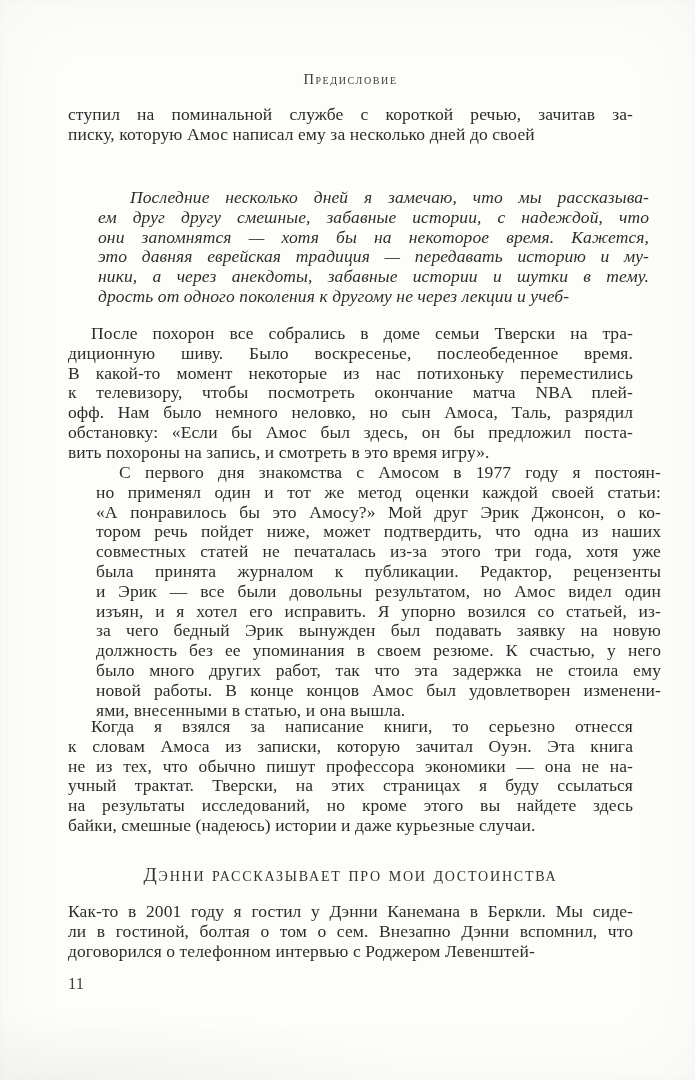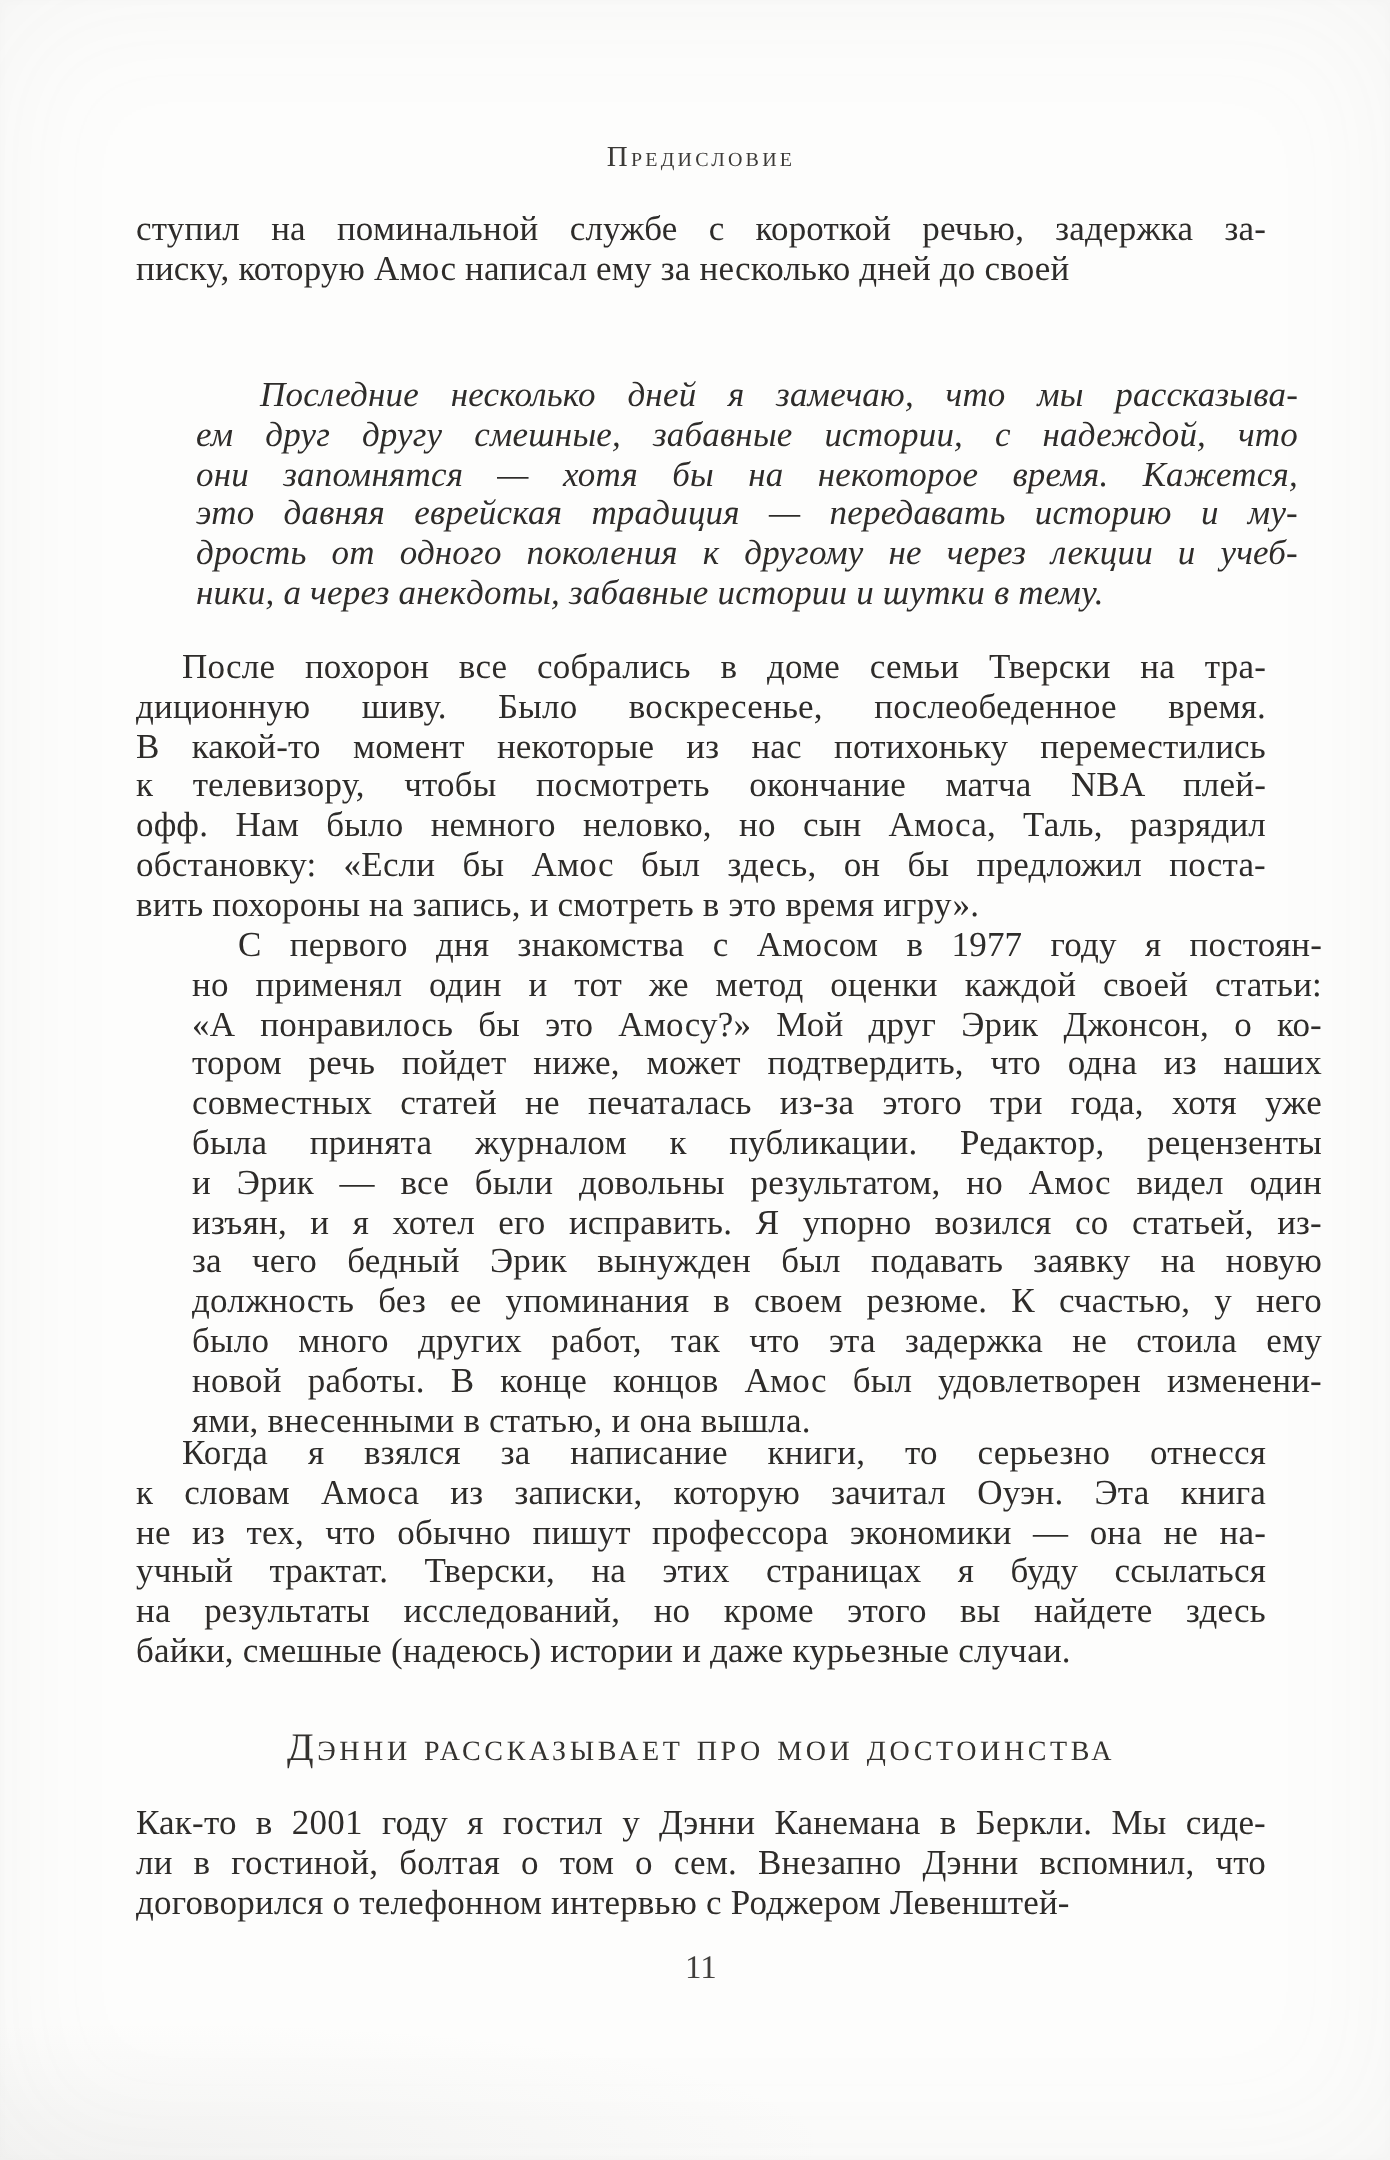--- a/index.html
+++ b/index.html
@@ -68,45 +68,44 @@
     font-size: 19.5px;
     line-height: 27px;
     font-variant: small-caps;
     letter-spacing: 1.8px;
     color: #34322f;
   }
   .p-berkeley  { top: 902px; }
   .page-number {
     position: absolute;
     top: 974px; left: 68px; width: 565px;
-    text-align: center;
     font-size: 16.5px;
     line-height: 20px;
     color: #413f3c;
   }
 </style>
 </head>
 <body>
 
 <div class="page">
 
   <div class="running-header">Предисловие</div>
 
   <div class="para p-opening">
-      <div class="line">ступил на поминальной службе с короткой речью, задержка за-</div>
+      <div class="line">ступил на поминальной службе с короткой речью, зачитав за-</div>
       <div class="line">писку, которую Амос написал ему за несколько дней до своей</div>
     </div>
 
   <div class="para quote p-quote">
       <div class="line">Последние несколько дней я замечаю, что мы рассказыва-</div>
       <div class="line">ем друг другу смешные, забавные истории, с надеждой, что</div>
       <div class="line">они запомнятся — хотя бы на некоторое время. Кажется,</div>
       <div class="line">это давняя еврейская традиция — передавать историю и му-</div>
+      <div class="line">ники, а через анекдоты, забавные истории и шутки в тему.</div>
       <div class="line">дрость от одного поколения к другому не через лекции и учеб-</div>
-      <div class="line">ники, а через анекдоты, забавные истории и шутки в тему.</div>
     </div>
 
   <div class="para indent-first p-shiva">
       <div class="line">После похорон все собрались в доме семьи Тверски на тра-</div>
       <div class="line">диционную шиву. Было воскресенье, послеобеденное время.</div>
       <div class="line">В какой-то момент некоторые из нас потихоньку переместились</div>
       <div class="line">к телевизору, чтобы посмотреть окончание матча NBA плей-</div>
       <div class="line">офф. Нам было немного неловко, но сын Амоса, Таль, разрядил</div>
       <div class="line">обстановку: «Если бы Амос был здесь, он бы предложил поста-</div>
       <div class="line">вить похороны на запись, и смотреть в это время игру».</div>

